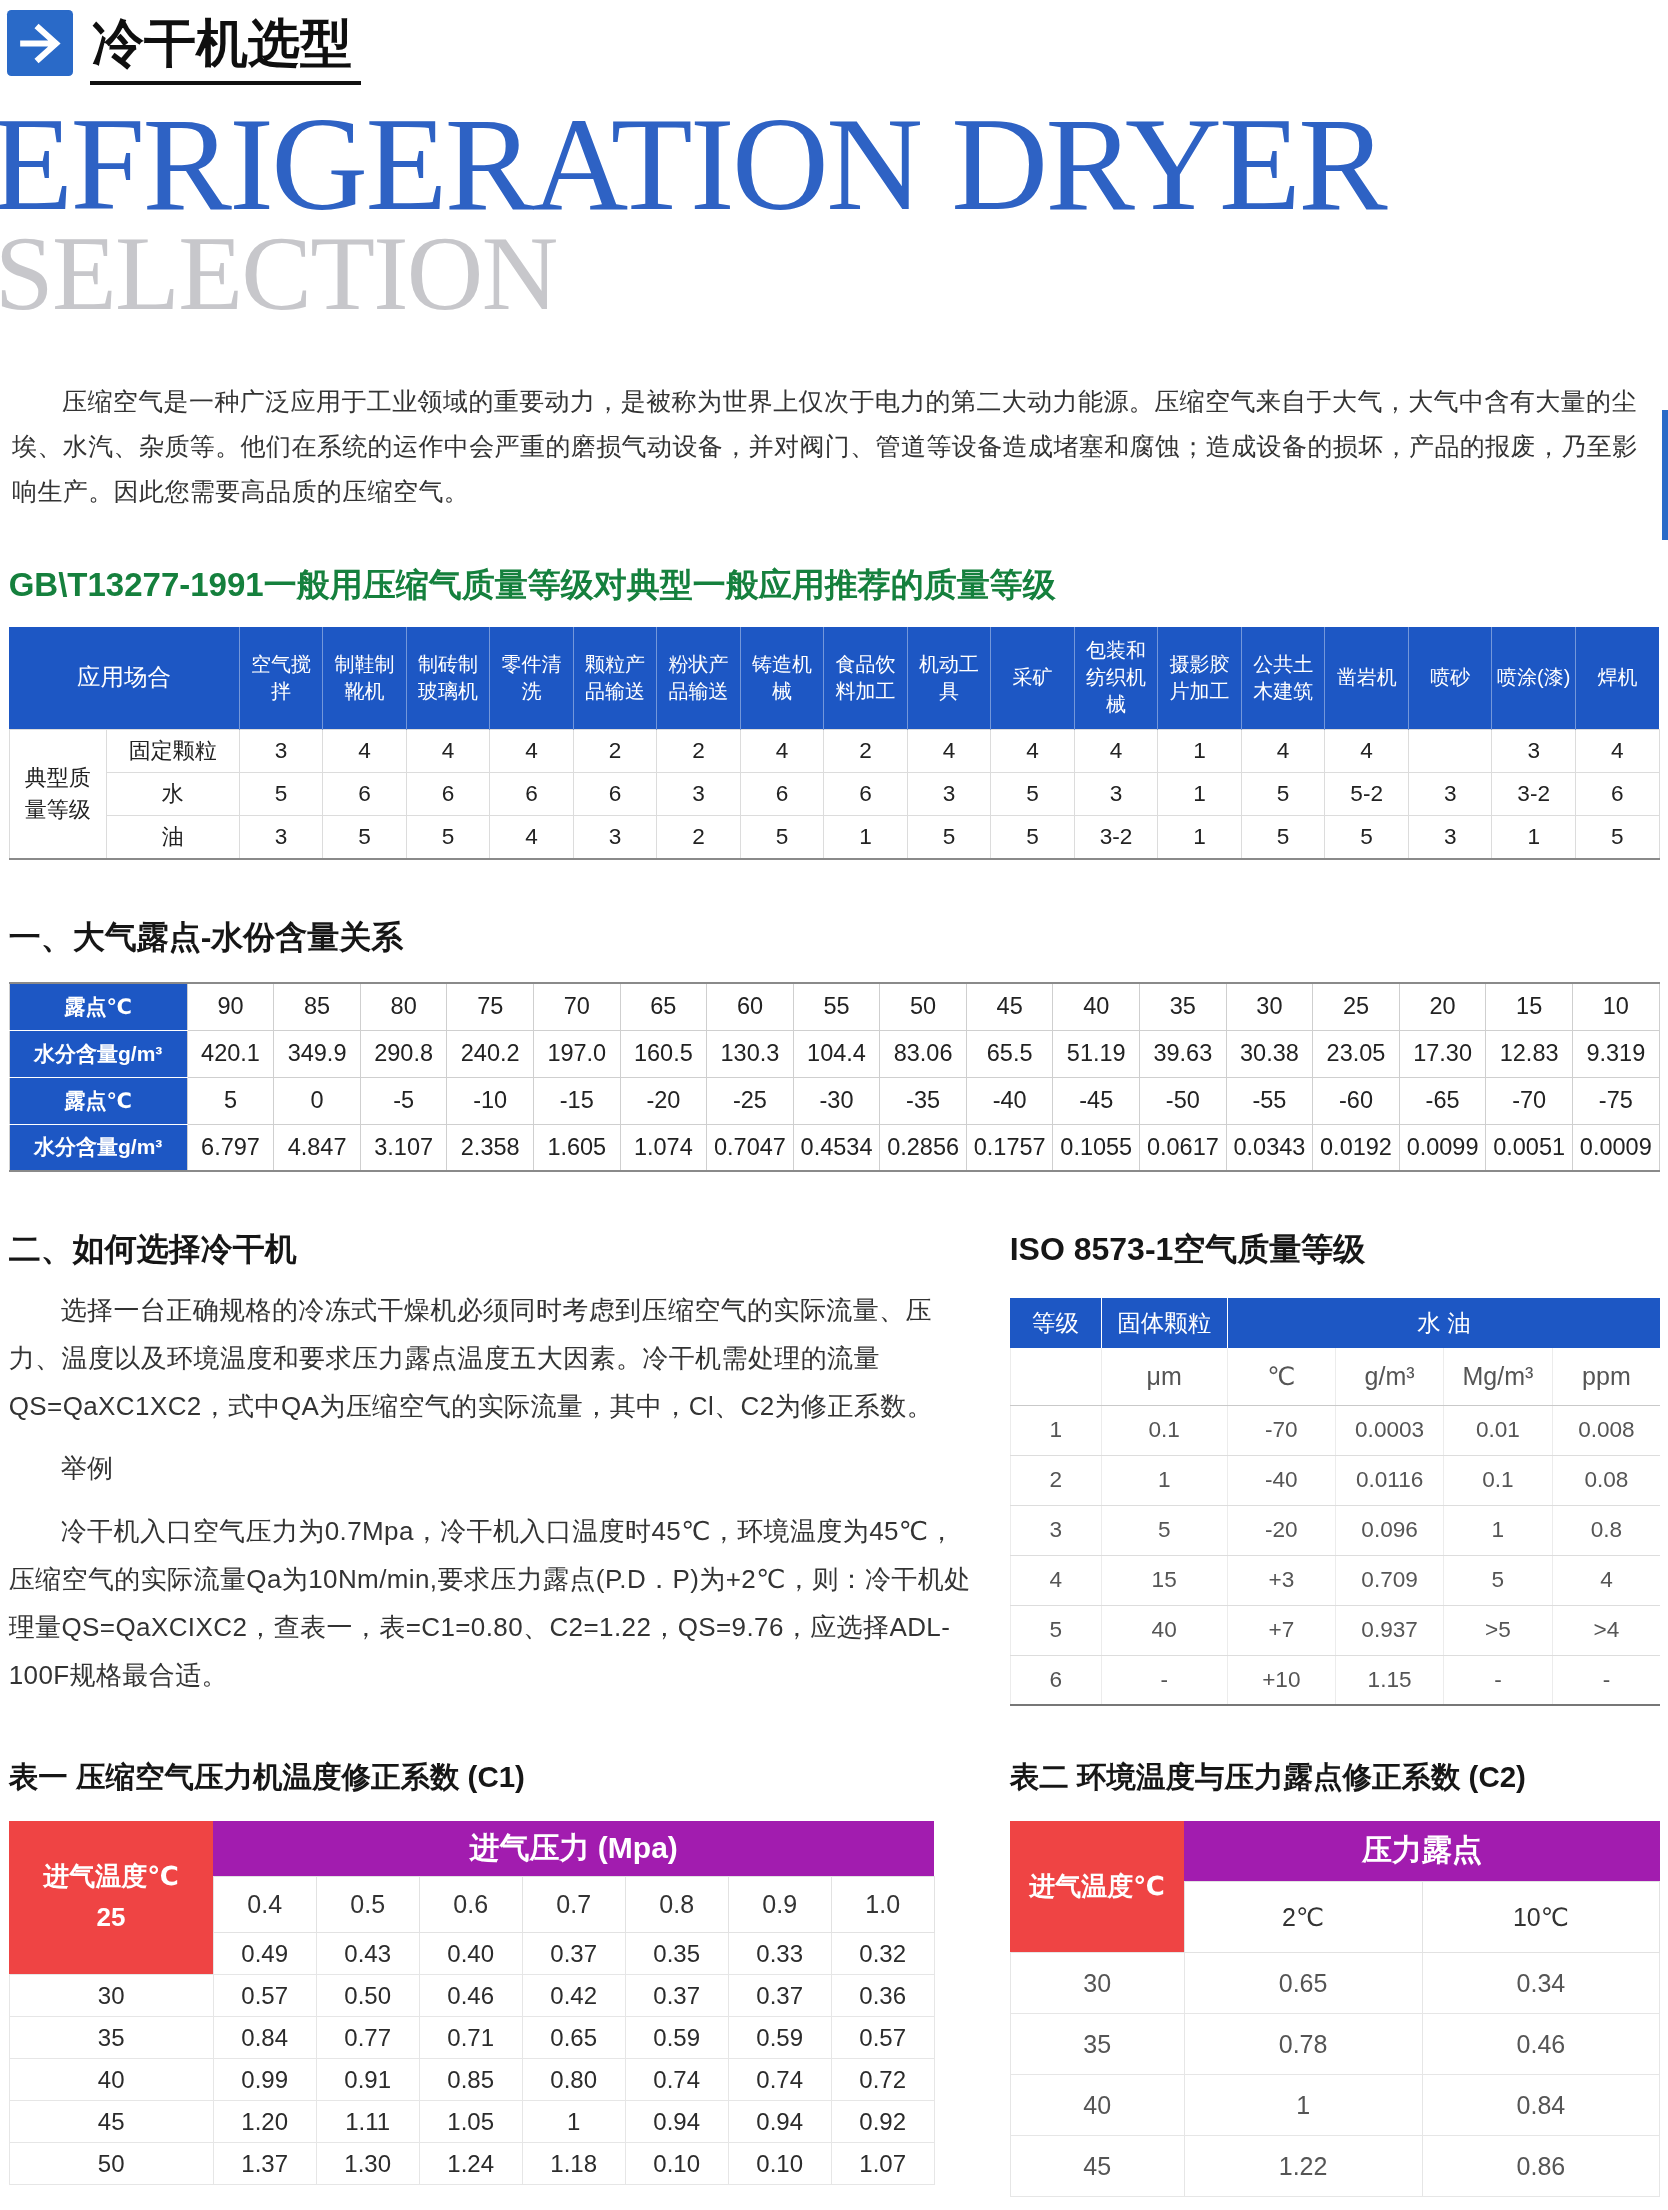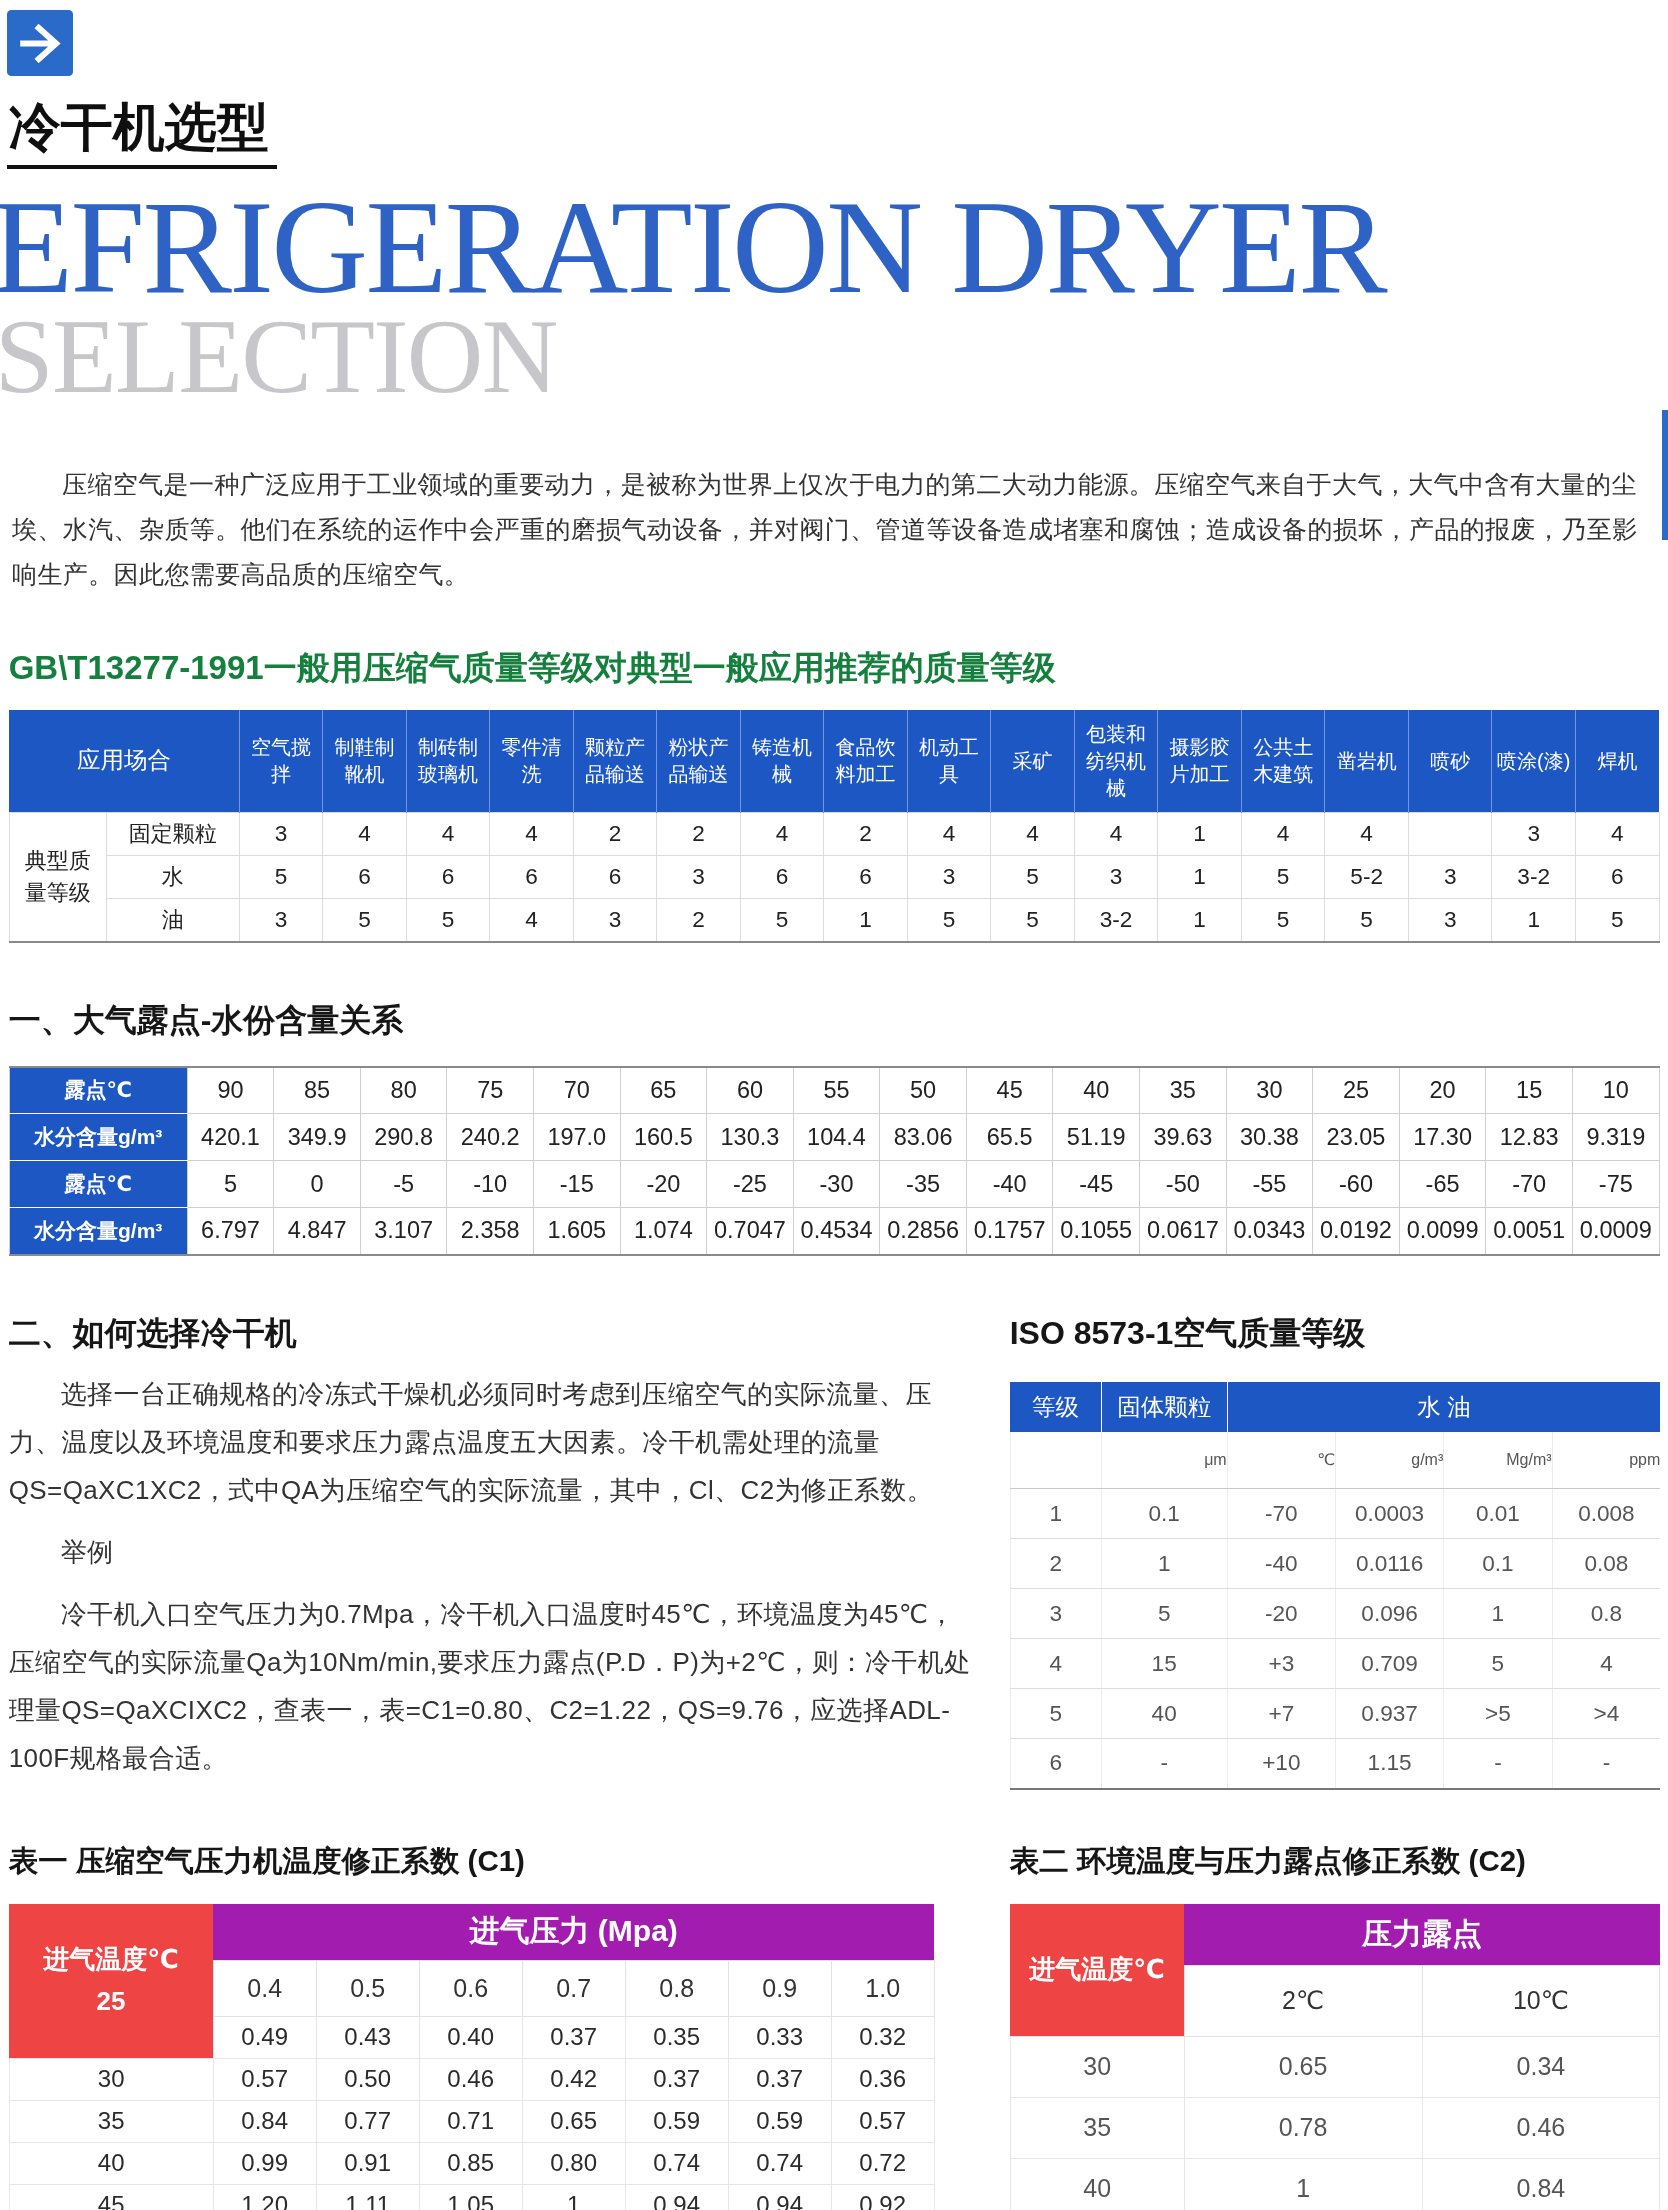--- a/index.html
+++ b/index.html
@@ -4,21 +4,21 @@
 <style>
   * { box-sizing: border-box; margin: 0; padding: 0; }
   html, body { background: #fff; }
   body {
     width: 1669px; height: 2211px; overflow: hidden; position: relative;
     font-family: "Liberation Sans", "DejaVu Sans", sans-serif; color: #222;
   }
   .page { width: 100%; height: 100%; position: relative; }
 
   
-  .top-header { display: flex; align-items: flex-start; gap: 17.4px; padding: 10.4px 0 0 7px; flex-direction: column; }
+  .top-header { display: flex; align-items: flex-start; gap: 17.4px; padding: 10.4px 0 0 7px; }
   .arrow-box { width: 66px; height: 66px; background: #2a6ac8; border-radius: 4.3px;
     display: flex; align-items: center; justify-content: center; flex: 0 0 auto; }
   .page-title { font-size: 52px; font-weight: 700; color: #0f0f0f; line-height: 1.3;
     border-bottom: 4.3px solid #111; padding: 0 8.7px 3.5px 1.7px; }
 
   .big-en { font-family: "Liberation Serif", "DejaVu Serif", serif; font-size: 134px;
     color: #2e62c4; letter-spacing: -2.6px; line-height: 1.02; margin: 10.4px 0 0 -8.7px; white-space: nowrap; }
   .big-en-sub { font-family: "Liberation Serif", "DejaVu Serif", serif; font-size: 106px;
     color: #c7c7cb; letter-spacing: -1.7px; line-height: 1.0; margin: -12px 0 0 -5.2px; white-space: nowrap; }
 
@@ -57,22 +57,22 @@
   .col-left p { font-size: 26px; line-height: 1.85; text-indent: 2em; color: #333;
     margin-top: 14px; letter-spacing: 0.4px; }
   .two-col.bottom { margin-top: 52px; }
   .two-col.bottom h2 { font-size: 29.5px; }
 
   
   .iso-table { width: 100%; margin-top: 26px; border-bottom: 2.6px solid #777; }
   .iso-table th.blue { background: #1d57c4; color: #fff; font-size: 23.5px; font-weight: 400;
     height: 50px; border-left: 1.7px solid #fff; text-align: center; }
   .iso-table th.blue:first-child { border-left: none; }
-  .iso-table th.unit { font-weight: 400; color: #555; font-size: 16px; height: 57px;
-    border-bottom: 0.9px solid #c9c9c9; border-left: 0.9px solid #ececec; text-align: right; background: #fff; }
+  .iso-table th.unit { font-weight: 400; color: #555; font-size: 25px; height: 57px;
+    border-bottom: 0.9px solid #c9c9c9; border-left: 0.9px solid #ececec; text-align: center; background: #fff; }
   .iso-table td { height: 50px; text-align: center; color: #555; font-size: 22.6px;
     border-bottom: 0.9px solid #ddd; border-left: 0.9px solid #ececec; background: #fff; }
 
   
   .c1-table { width: 926px; margin-top: 22.6px; border-bottom: 1.7px solid #888; }
   .c2-table { width: 100%; margin-top: 22.6px; border-bottom: 1.7px solid #888; }
   .c1-table td, .c2-table td { text-align: center; background: #fff; }
   td.corner { background: #ef4444; color: #fff; font-size: 26px; font-weight: 600; line-height: 1.6;
     vertical-align: middle; }
   td.bluehead { background: #a21caf; color: #fff; font-size: 30px; font-weight: 600; height: 56px; }

